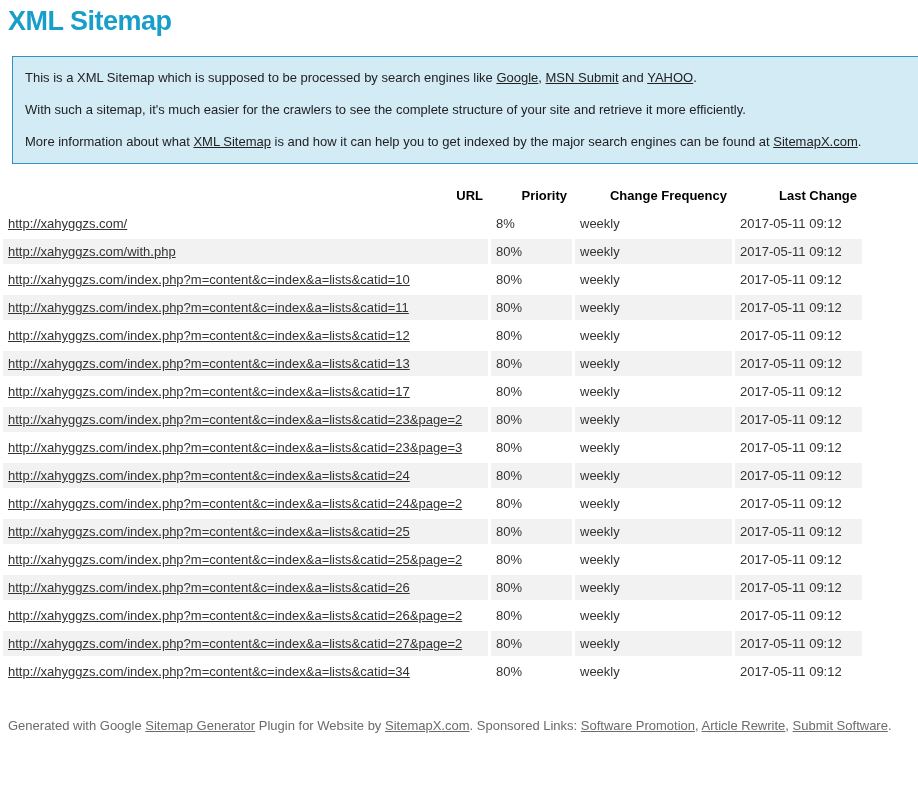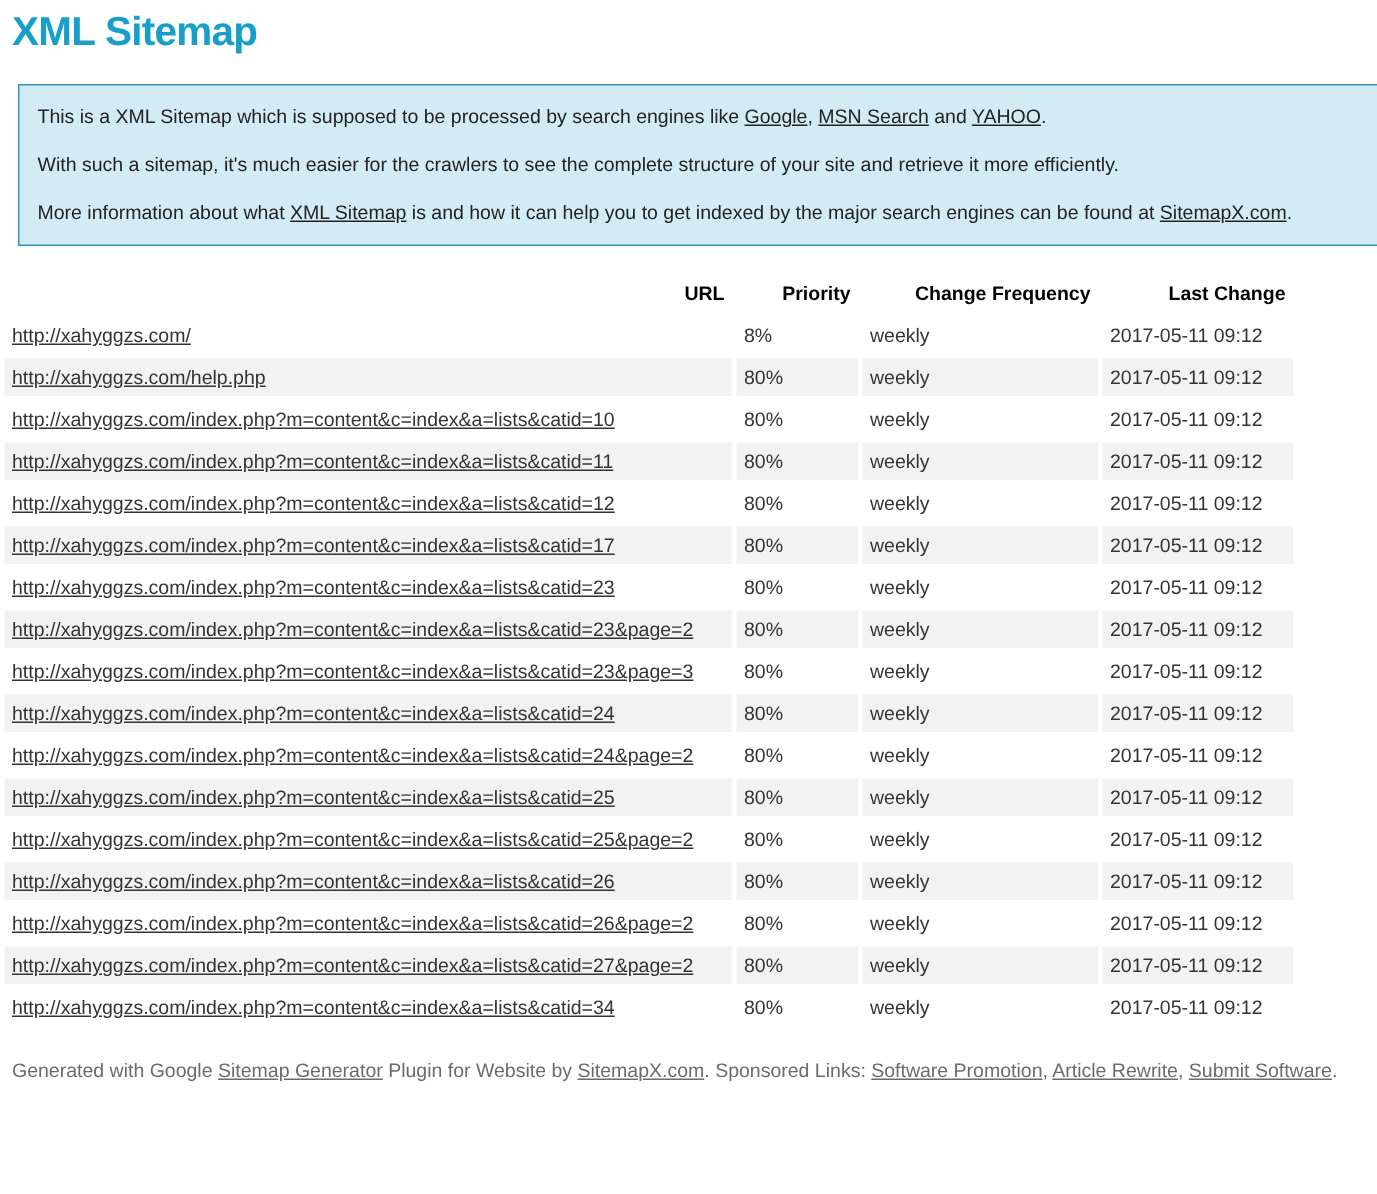--- a/index.html
+++ b/index.html
@@ -42,32 +42,32 @@
   }
   table.sitemap th{font-weight:bold;color:#000;text-align:right;}
   table.sitemap td{color:var(--table-text);}
   tbody tr:nth-child(even) td{background:var(--row-alt);}
   td.url-cell a{color:var(--table-text);}
   .col-url{width:485px;}
   .col-priority{width:81px;}
   .col-freq{width:157px;}
   .col-last{width:127px;}
   .footer{
-    margin:19px 8px;font-size:13px;line-height:15px;
+    margin:31px 8px;font-size:13px;line-height:15px;
     color:var(--footer-text);white-space:nowrap;
   }
   .footer a{color:var(--footer-text);text-decoration:underline;}
 </style>
 </head>
 <body>
 
 <h1 class="page-title">XML Sitemap</h1>
 
 <div class="intro-box">
-  <p><span>This is a XML Sitemap which is supposed to be processed by search engines like </span><a href="#">Google</a><span>, </span><a href="#">MSN Search</a><span> and </span><a href="#">YAHOO</a><span>.</span></p>
+  <p><span>This is a XML Sitemap which is supposed to be processed by search engines like </span><a href="#">Google</a><span>, </span><a href="#">MSN Submit</a><span> and </span><a href="#">YAHOO</a><span>.</span></p>
   <p><span>With such a sitemap, it's much easier for the crawlers to see the complete structure of your site and retrieve it more efficiently.</span></p>
   <p><span>More information about what </span><a href="#">XML Sitemap</a><span> is and how it can help you to get indexed by the major search engines can be found at </span><a href="#">SitemapX.com</a><span>.</span></p>
 </div>
 
 <table class="sitemap">
   <colgroup>
     <col class="col-url">
       <col class="col-priority">
       <col class="col-freq">
       <col class="col-last">
@@ -81,21 +81,21 @@
     </tr>
   </thead>
   <tbody id="rows">
       <tr>
     <td class="url-cell"><a href="#">http://xahyggzs.com/</a></td>
     <td>8%</td>
     <td>weekly</td>
     <td>2017-05-11 09:12</td>
   </tr>
       <tr>
-    <td class="url-cell"><a href="#">http://xahyggzs.com/help.php</a></td>
+    <td class="url-cell"><a href="#">http://xahyggzs.com/with.php</a></td>
     <td>80%</td>
     <td>weekly</td>
     <td>2017-05-11 09:12</td>
   </tr>
       <tr>
     <td class="url-cell"><a href="#">http://xahyggzs.com/index.php?m=content&amp;c=index&amp;a=lists&amp;catid=10</a></td>
     <td>80%</td>
     <td>weekly</td>
     <td>2017-05-11 09:12</td>
   </tr>
@@ -105,27 +105,27 @@
     <td>weekly</td>
     <td>2017-05-11 09:12</td>
   </tr>
       <tr>
     <td class="url-cell"><a href="#">http://xahyggzs.com/index.php?m=content&amp;c=index&amp;a=lists&amp;catid=12</a></td>
     <td>80%</td>
     <td>weekly</td>
     <td>2017-05-11 09:12</td>
   </tr>
       <tr>
-    <td class="url-cell"><a href="#">http://xahyggzs.com/index.php?m=content&amp;c=index&amp;a=lists&amp;catid=17</a></td>
+    <td class="url-cell"><a href="#">http://xahyggzs.com/index.php?m=content&amp;c=index&amp;a=lists&amp;catid=13</a></td>
     <td>80%</td>
     <td>weekly</td>
     <td>2017-05-11 09:12</td>
   </tr>
       <tr>
-    <td class="url-cell"><a href="#">http://xahyggzs.com/index.php?m=content&amp;c=index&amp;a=lists&amp;catid=23</a></td>
+    <td class="url-cell"><a href="#">http://xahyggzs.com/index.php?m=content&amp;c=index&amp;a=lists&amp;catid=17</a></td>
     <td>80%</td>
     <td>weekly</td>
     <td>2017-05-11 09:12</td>
   </tr>
       <tr>
     <td class="url-cell"><a href="#">http://xahyggzs.com/index.php?m=content&amp;c=index&amp;a=lists&amp;catid=23&amp;page=2</a></td>
     <td>80%</td>
     <td>weekly</td>
     <td>2017-05-11 09:12</td>
   </tr>

